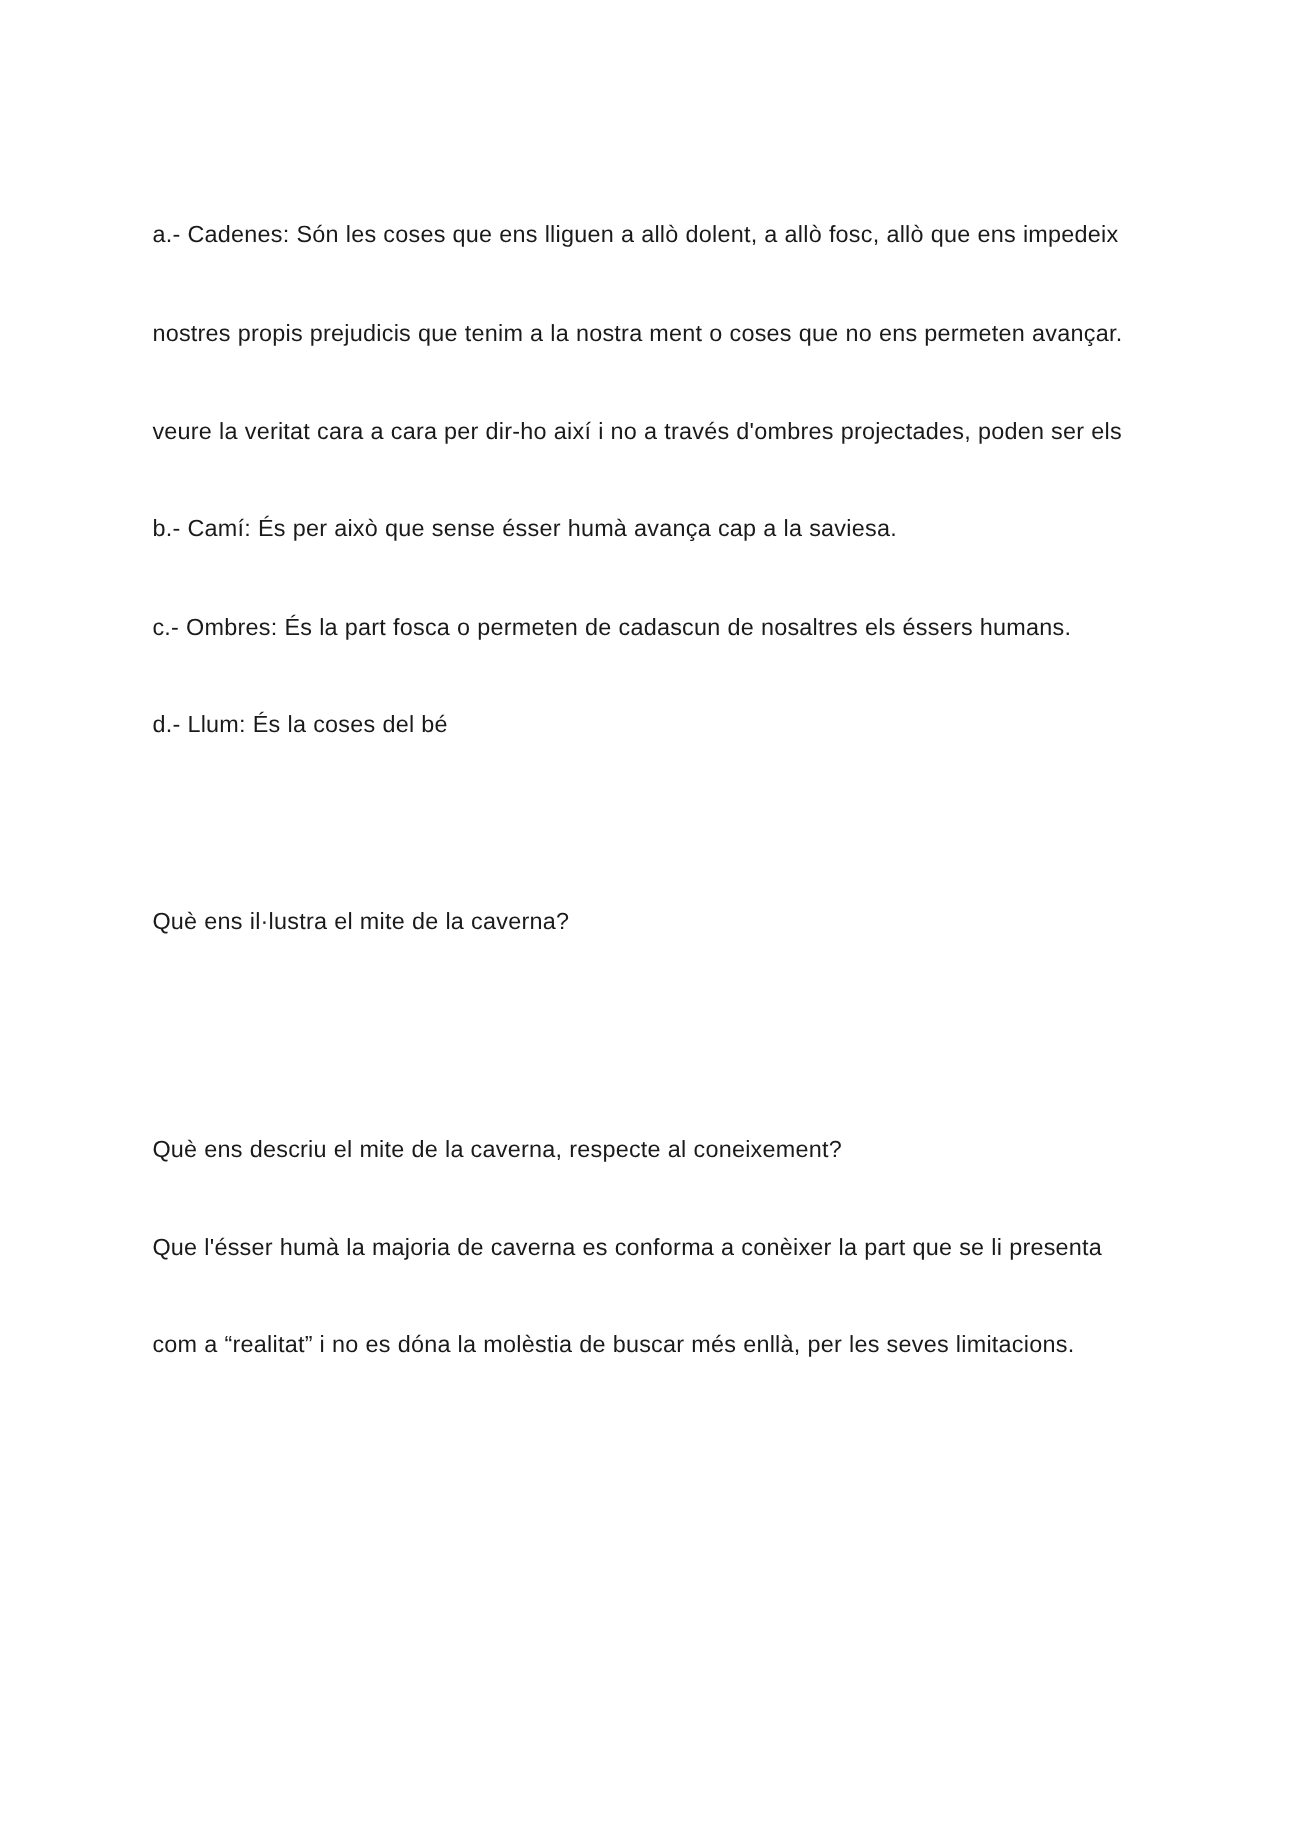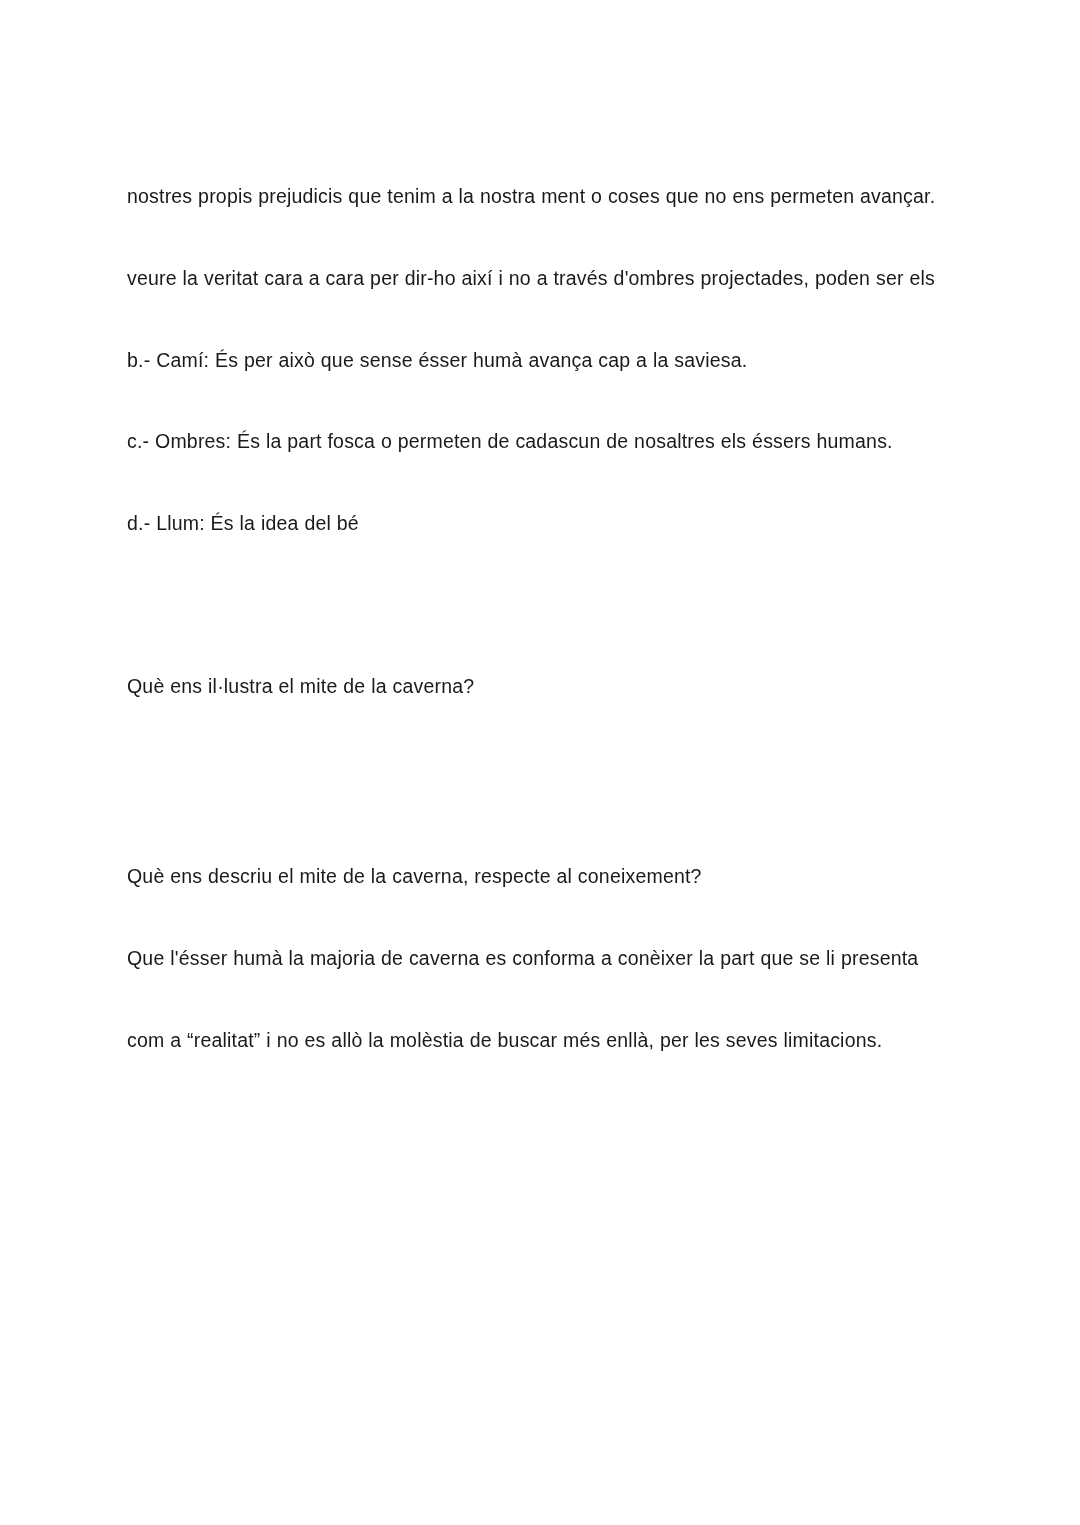--- a/index.html
+++ b/index.html
@@ -47,35 +47,36 @@
     white-space: pre;
   }
 </style>
 </head>
 <body>
 
 <div id="page">
   <div id="doc-body">
 
     <p class="para">
+      <span class="line">a.- Cadenes: Són les coses que ens lliguen a allò dolent, a allò fosc, allò que ens impedeix</span>
       <span class="line">nostres propis prejudicis que tenim a la nostra ment o coses que no ens permeten avançar.</span>
       <span class="line">veure la veritat cara a cara per dir-ho així i no a través d'ombres projectades, poden ser els</span>
       <span class="line">b.- Camí: És per això que sense ésser humà avança cap a la saviesa.</span>
       <span class="line">c.- Ombres: És la part fosca o permeten de cadascun de nosaltres els éssers humans.</span>
-      <span class="line">d.- Llum: És la idea del bé</span>
+      <span class="line">d.- Llum: És la coses del bé</span>
     </p>
 
     <div class="para-gap-1"></div>
 
     <p class="para">
       <span class="line">Què ens il·lustra el mite de la caverna?</span>
     </p>
 
     <div class="para-gap-2"></div>
 
     <p class="para">
       <span class="line">Què ens descriu el mite de la caverna, respecte al coneixement?</span>
       <span class="line">Que l'ésser humà la majoria de caverna es conforma a conèixer la part que se li presenta</span>
-      <span class="line">com a “realitat” i no es allò la molèstia de buscar més enllà, per les seves limitacions.</span>
+      <span class="line">com a “realitat” i no es dóna la molèstia de buscar més enllà, per les seves limitacions.</span>
     </p>
 
   </div>
 </div>
 
 </body></html>

